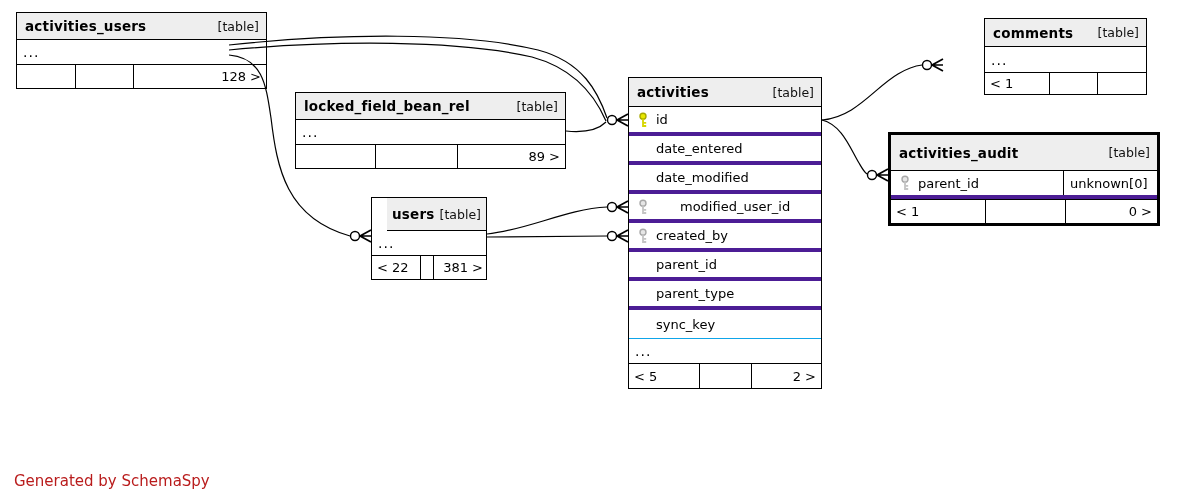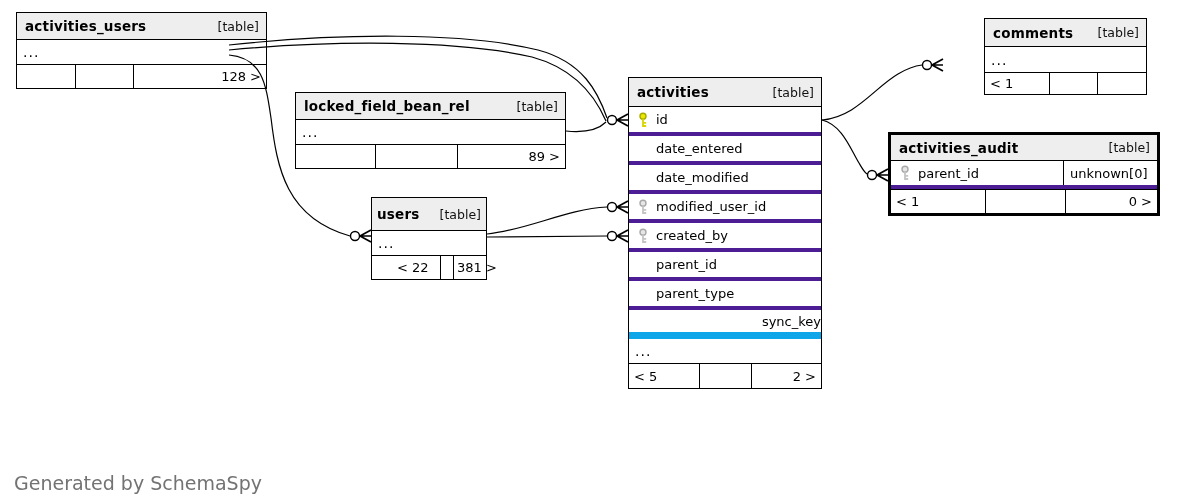--- a/index.html
+++ b/index.html
@@ -71,21 +71,21 @@
   .fc.first { justify-content:flex-start; }
 
   #edges {
     position:absolute; left:0; top:0;
     pointer-events:none;
   }
   #edges path, #edges circle { fill:none; stroke:#000000; }
 
   .note {
     position:absolute; left:14px; top:472px;
-    font-size:19px; color:#737373;
+    font-size:15px; color:#b91c1c;
   }
 </style>
 </head>
 <body>
 
 <div id="canvas">
 
   <div class="tbl" style="left:16px;top:12px;width:251px;">
     <div class="hdr" style="height:27px;">
       <span class="ttl">activities_users</span>
@@ -106,27 +106,27 @@
     </div>
     <div class="ell" style="height:24px;">...</div>
     <div class="ftr" style="height:24px;">
       <span class="fc first" style="flex:0 0 80px;"></span>
       <span class="fc" style="flex:0 0 82px;"></span>
       <span class="fc">89 &gt;</span>
     </div>
   </div>
 
   <div class="tbl" style="left:371px;top:197px;width:116px;">
-    <div class="hdr" style="height:27px;padding:16px 5px;">
+    <div class="hdr" style="height:27px;padding:16px 5px;margin-left:15px;">
       <span class="ttl">users</span>
       <span class="tag">[table]</span>
     </div>
     <div class="ell" style="height:24px;">...</div>
     <div class="ftr" style="height:24px;">
-      <span class="fc first" style="flex:0 0 49px;margin-left:20px;">&lt; 22</span>
+      <span class="fc first" style="flex:0 0 49px;">&lt; 22</span>
       <span class="fc" style="flex:0 0 13px;padding:0 2px;"></span>
       <span class="fc" style="padding:0 3px;">381 &gt;</span>
     </div>
   </div>
 
   <div class="tbl" style="left:628px;top:77px;width:194px;">
     <div class="hdr" style="height:29px;">
       <span class="ttl">activities</span>
       <span class="tag">[table]</span>
     </div>
@@ -140,21 +140,21 @@
       <span class="colname">id</span>
     </div>
     <div class="row" style="height:29px;">
       <span class="iconslot"></span>
       <span class="colname">date_entered</span>
     </div>
     <div class="row" style="height:29px;">
       <span class="iconslot"></span>
       <span class="colname">date_modified</span>
     </div>
-    <div class="row" style="height:29px;">
+    <div class="row" style="height:29px;gap:24px;">
       <span class="iconslot">
         <svg width="12" height="16" viewBox="0 0 12 16">
             <circle cx="6" cy="4.2" r="3" fill="#e6e6e6" stroke="#a8a8a8" stroke-width="1.4"></circle>
             <path d="M6 7 V15 M6 10.8 H9.2 M6 14 H9.2" stroke="#c4c4c4" stroke-width="1.8" fill="none"></path>
           </svg>
       </span>
       <span class="colname">modified_user_id</span>
     </div>
     <div class="row" style="height:29px;">
       <span class="iconslot">
@@ -166,21 +166,21 @@
       <span class="colname">created_by</span>
     </div>
     <div class="row" style="height:29px;">
       <span class="iconslot"></span>
       <span class="colname">parent_id</span>
     </div>
     <div class="row" style="height:29px;">
       <span class="iconslot"></span>
       <span class="colname">parent_type</span>
     </div>
-    <div class="row" style="height:29px;border-bottom:7px solid #0ea5e9;justify-content:flex-end;">
+    <div class="row" style="height:29px;border-bottom:1px solid #0ea5e9;">
       <span class="iconslot"></span>
       <span class="colname">sync_key</span>
     </div>
     <div class="ell" style="height:24px;">...</div>
     <div class="ftr" style="height:25px;">
       <span class="fc first" style="flex:0 0 71px;">&lt; 5</span>
       <span class="fc" style="flex:0 0 52px;"></span>
       <span class="fc">2 &gt;</span>
     </div>
   </div>
@@ -192,21 +192,21 @@
     </div>
     <div class="ell" style="height:25px;">...</div>
     <div class="ftr" style="height:22px;">
       <span class="fc first" style="flex:0 0 65px;">&lt; 1</span>
       <span class="fc" style="flex:0 0 48px;"></span>
       <span class="fc"></span>
     </div>
   </div>
 
   <div class="tbl highlight" style="left:888px;top:132px;width:272px;">
-    <div class="hdr" style="height:26px;">
+    <div class="hdr" style="height:36px;">
       <span class="ttl">activities_audit</span>
       <span class="tag">[table]</span>
     </div>
     <div class="row" style="height:28px;">
       <span class="iconslot">
         <svg width="12" height="16" viewBox="0 0 12 16">
             <circle cx="6" cy="4.2" r="3" fill="#e6e6e6" stroke="#a8a8a8" stroke-width="1.4"></circle>
             <path d="M6 7 V15 M6 10.8 H9.2 M6 14 H9.2" stroke="#c4c4c4" stroke-width="1.8" fill="none"></path>
           </svg>
       </span>

